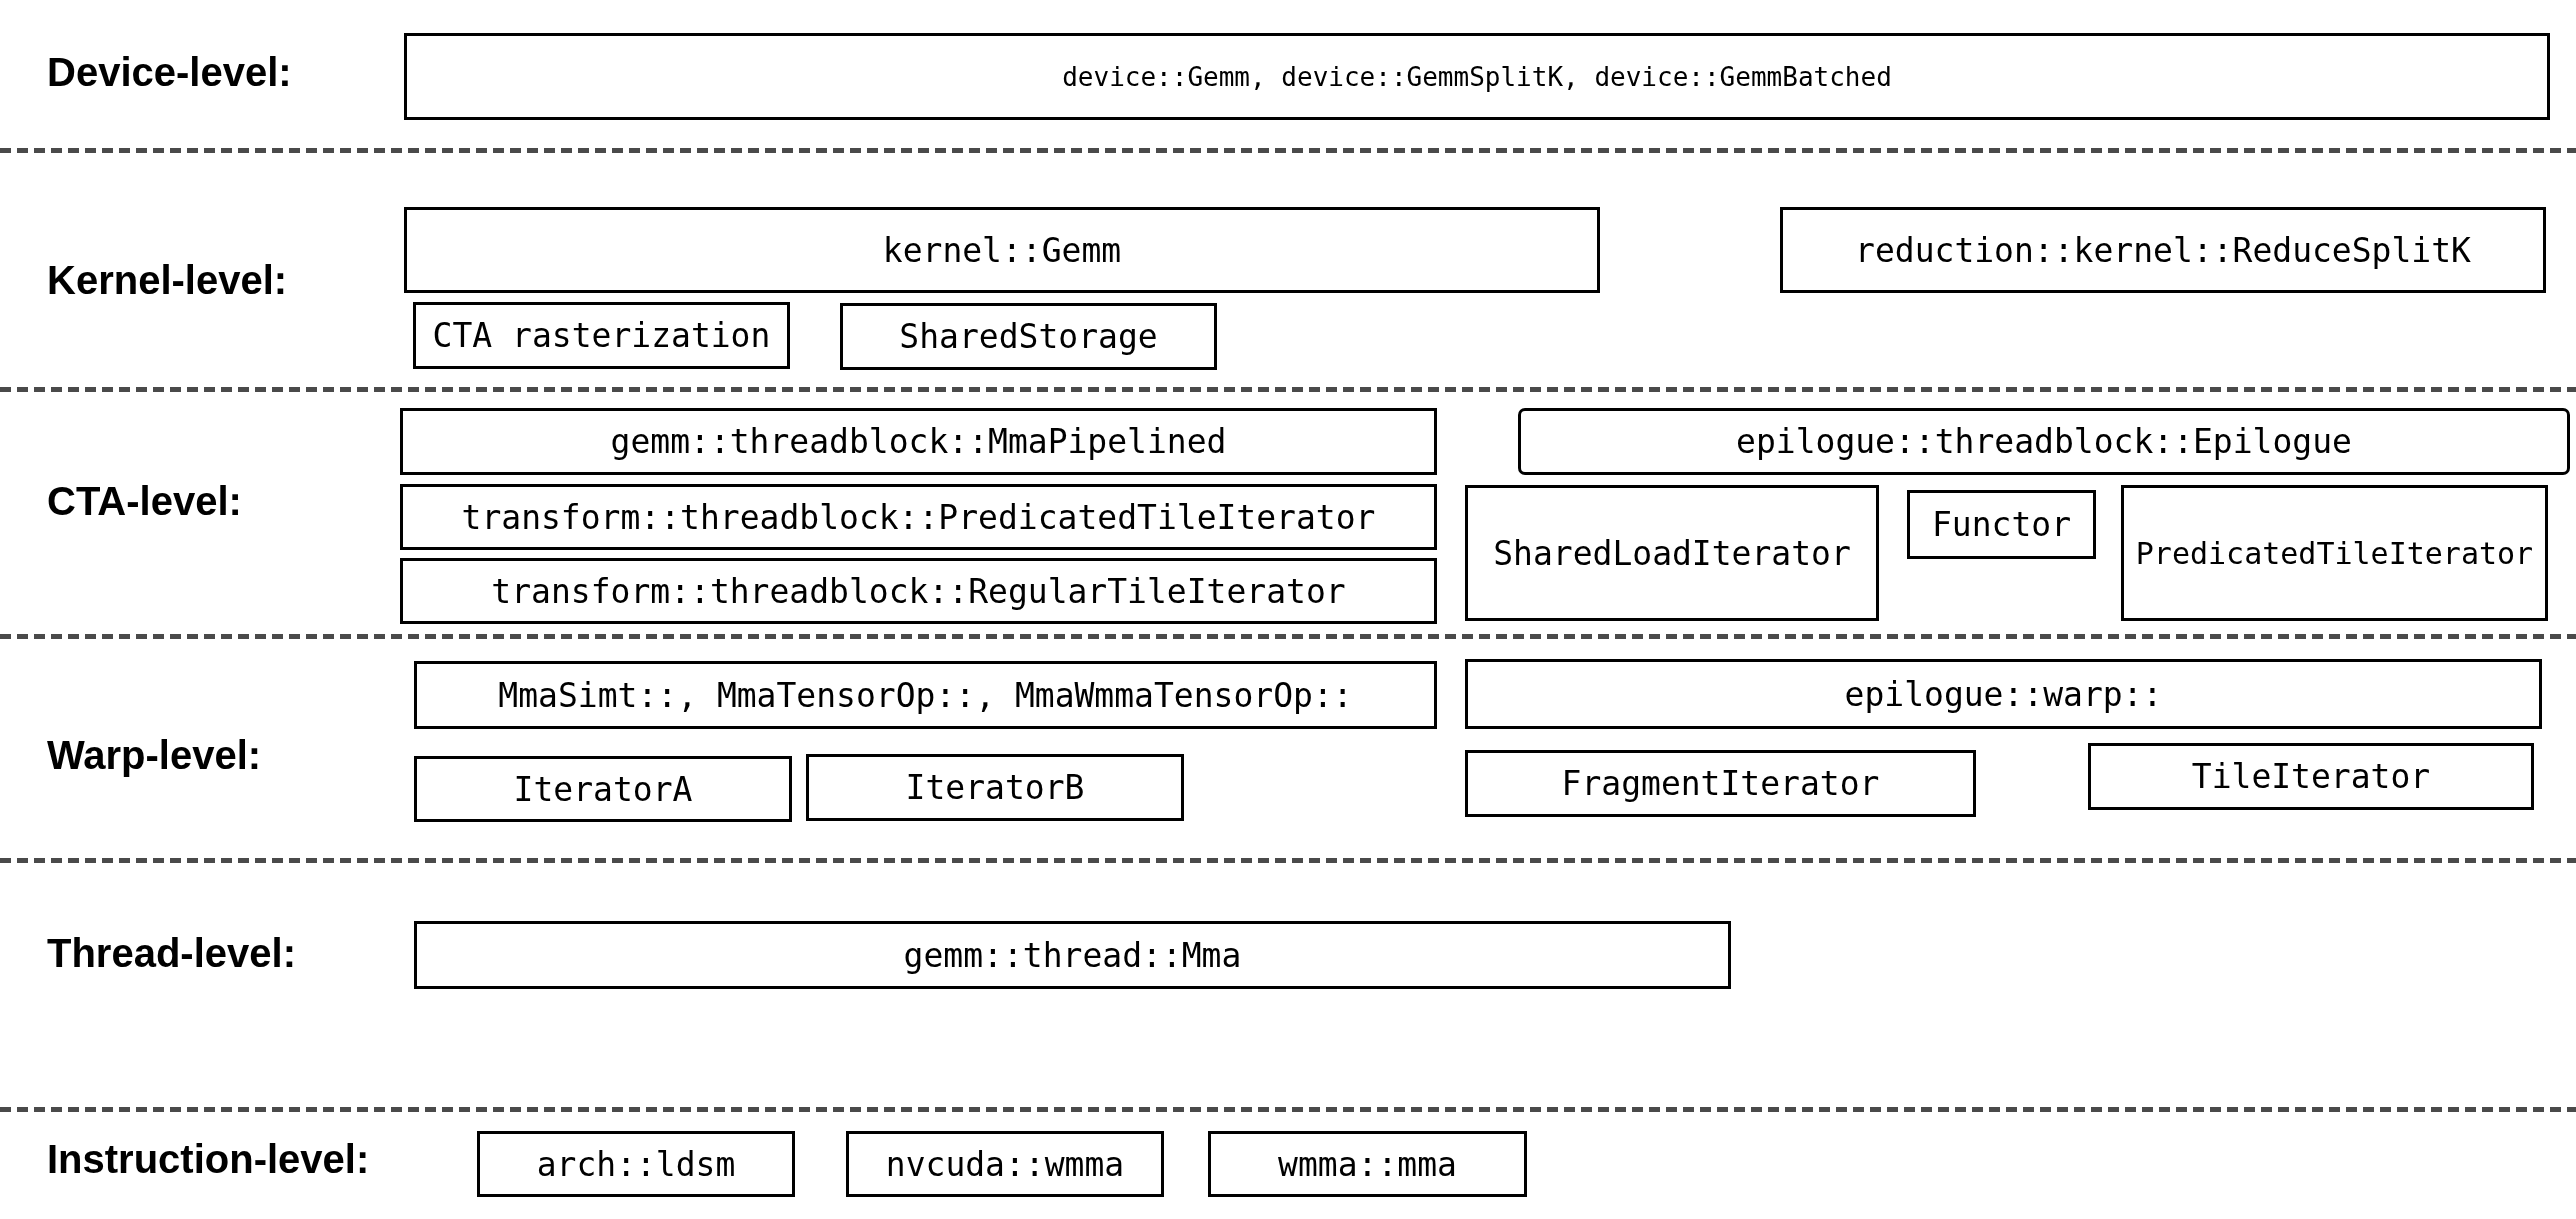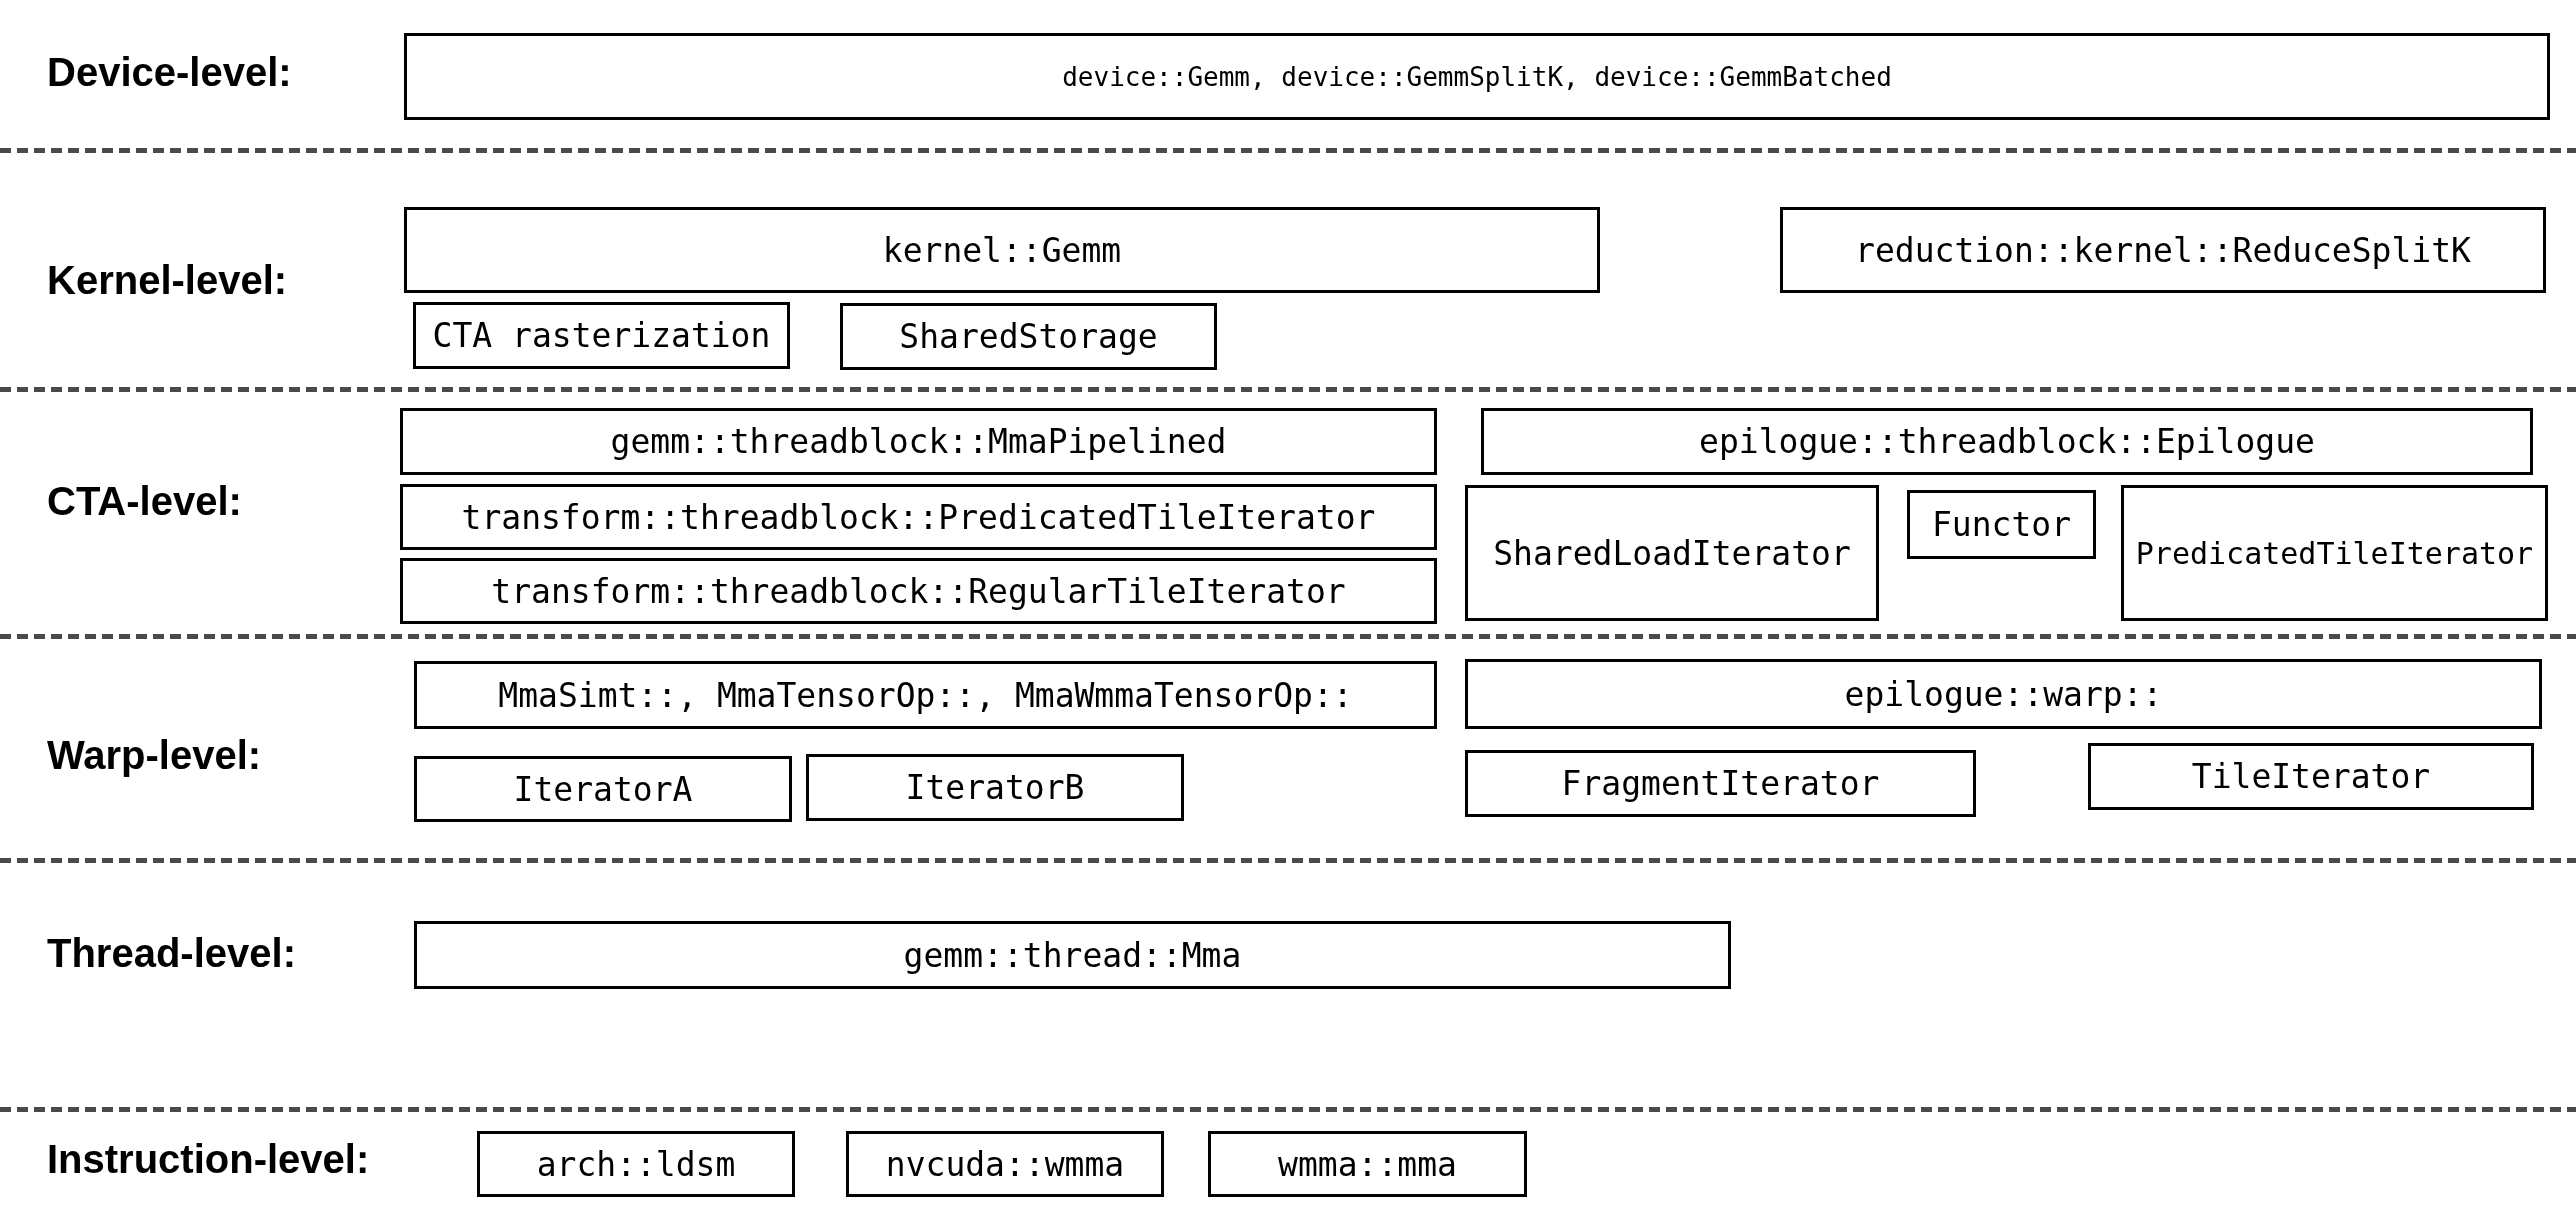--- a/index.html
+++ b/index.html
@@ -68,21 +68,21 @@
   <div class="sep" style="top:1107px;"></div>
 
   <div class="bx lg" style="left:404px;top:33px;width:2146px;height:87px;">device::Gemm, device::GemmSplitK, device::GemmBatched</div>
 
   <div class="bx" style="left:404px;top:207px;width:1196px;height:86px;">kernel::Gemm</div>
   <div class="bx" style="left:1780px;top:207px;width:766px;height:86px;">reduction::kernel::ReduceSplitK</div>
   <div class="bx" style="left:413px;top:302px;width:377px;height:67px;">CTA rasterization</div>
   <div class="bx" style="left:840px;top:303px;width:377px;height:67px;">SharedStorage</div>
 
   <div class="bx" style="left:400px;top:408px;width:1037px;height:67px;">gemm::threadblock::MmaPipelined</div>
-  <div class="bx" style="left:1481px;top:408px;width:1052px;height:67px;">epilogue::threadblock::Epilogue</div>
+  <div class="bx" style="left:1518px;top:408px;width:1052px;height:67px;border-radius:7px;">epilogue::threadblock::Epilogue</div>
   <div class="bx" style="left:400px;top:558px;width:1037px;height:66px;">transform::threadblock::RegularTileIterator</div>
   <div class="bx" style="left:400px;top:484px;width:1037px;height:66px;">transform::threadblock::PredicatedTileIterator</div>
   <div class="bx" style="left:1465px;top:485px;width:414px;height:136px;">SharedLoadIterator</div>
   <div class="bx" style="left:1907px;top:490px;width:189px;height:69px;">Functor</div>
   <div class="bx sm" style="left:2121px;top:485px;width:427px;height:136px;">PredicatedTileIterator</div>
 
   <div class="bx" style="left:414px;top:661px;width:1023px;height:68px;">MmaSimt::, MmaTensorOp::, MmaWmmaTensorOp::</div>
   <div class="bx" style="left:1465px;top:659px;width:1077px;height:70px;">epilogue::warp::</div>
   <div class="bx" style="left:414px;top:756px;width:378px;height:66px;">IteratorA</div>
   <div class="bx" style="left:806px;top:754px;width:378px;height:67px;">IteratorB</div>

